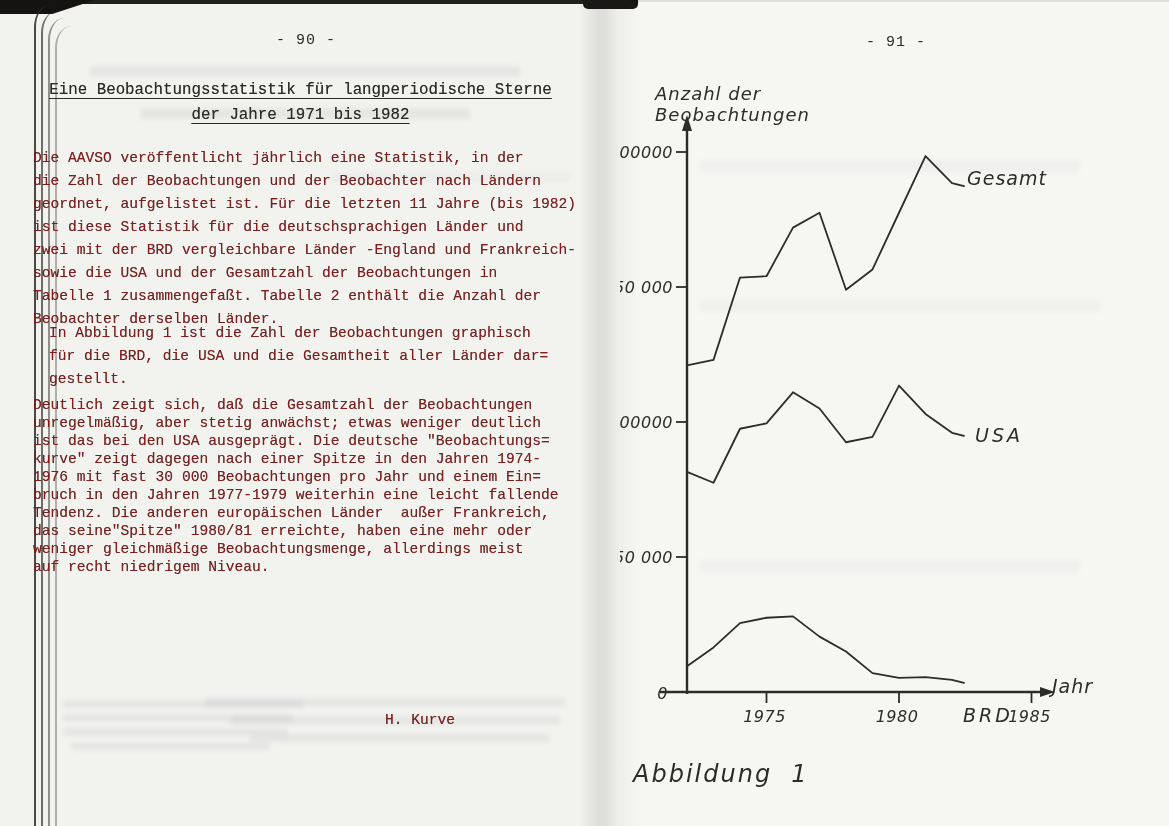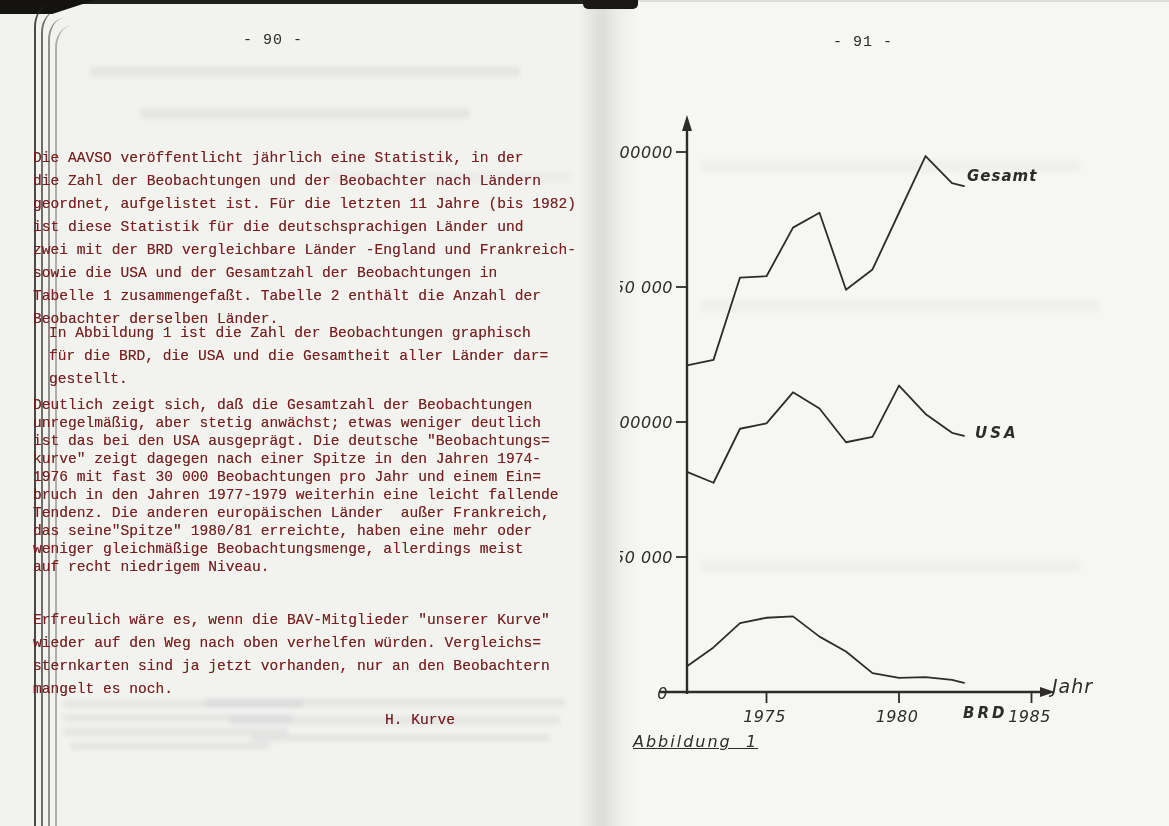--- a/index.html
+++ b/index.html
@@ -16,33 +16,33 @@
   .top-edge-faint{position:absolute;left:630px;top:0;width:539px;height:2px;background:rgba(0,0,0,0.10);}
   .corner-black{position:absolute;left:0;top:0;width:95px;height:14px;background:#141311;
                 clip-path:polygon(0 0,100% 0,55% 100%,0 100%);}
   .page-edge-line{position:absolute;width:14px;border-left:2px solid rgba(55,52,48,0.75);
                   border-top-left-radius:16px 22px;}
   .bleed{position:absolute;background:#7d8590;opacity:0.10;filter:blur(2px);border-radius:3px;}
   .bleed.light{opacity:0.05;}
   
   .typed{position:absolute;white-space:pre-wrap;font-size:14.6px;letter-spacing:0;
          color:#7f1d1d;text-shadow:0 0 0.5px rgba(40,38,36,0.55);}
-  .pageno{position:absolute;font-size:15px;letter-spacing:1px;}
+  .pageno{position:absolute;font-size:15px;letter-spacing:1px;margin-left:33px;}
   .doc-title{position:absolute;left:28px;top:78px;width:545px;text-align:center;
              font-size:15.8px;line-height:25px;white-space:pre-wrap;
              text-decoration:underline;text-underline-offset:4px;text-decoration-thickness:1.4px;
              color:#2b2a28;text-shadow:0 0 0.5px rgba(40,38,36,0.6);}
   .signature{position:absolute;left:385px;top:712px;font-size:14.6px;}
   
   .hand{position:absolute;font-family:"DejaVu Sans", sans-serif;font-style:italic;
         color:#2e2c2a;}
   .ylab{left:655px;top:83px;font-size:18px;line-height:21px;white-space:pre-wrap;letter-spacing:1px;}
-  .serlab{font-size:15px;letter-spacing:2px;font-weight:bold;}
+  .serlab{font-size:19px;letter-spacing:2px;}
   .xlab{left:1052px;top:675px;font-size:19px;letter-spacing:1px;text-align:center;}
-  .caption{left:633px;top:732px;font-size:16px;letter-spacing:2px;white-space:pre;text-decoration:underline;}
+  .caption{left:633px;top:760px;font-size:24px;letter-spacing:2px;white-space:pre;}
   #chart-svg{position:absolute;left:620px;top:80px;width:480px;height:700px;}
   #chart-svg .tick{font:italic 16px "DejaVu Sans", sans-serif;fill:#2e2c2a;letter-spacing:0.5px;}
 </style>
 </head>
 <body>
 
 <div id="spread">
 
   <div class="leftpage-tint"></div>
   <div class="gutter"></div>
@@ -63,20 +63,22 @@
   <div class="bleed" style="left:63px;top:728px;width:225px;height:8px;"></div>
   <div class="bleed" style="left:70px;top:742px;width:200px;height:8px;"></div>
   <div class="bleed" style="left:205px;top:698px;width:360px;height:9px;"></div>
   <div class="bleed" style="left:230px;top:716px;width:330px;height:9px;"></div>
   <div class="bleed" style="left:250px;top:734px;width:300px;height:8px;"></div>
   <div class="bleed light" style="left:700px;top:160px;width:380px;height:12px;"></div>
   <div class="bleed light" style="left:700px;top:300px;width:400px;height:12px;"></div>
   <div class="bleed light" style="left:700px;top:560px;width:380px;height:12px;"></div>
 
   <div class="pageno" style="left:243px;top:32px;">- 90 -</div>
+  <div class="doc-title">Eine Beobachtungsstatistik für langperiodische Sterne
+der Jahre 1971 bis 1982</div>
   <div class="typed" style="left:33px;top:147px;line-height:23px;width:575px;">Die AAVSO veröffentlicht jährlich eine Statistik, in der
 die Zahl der Beobachtungen und der Beobachter nach Ländern
 geordnet, aufgelistet ist. Für die letzten 11 Jahre (bis 1982)
 ist diese Statistik für die deutschsprachigen Länder und
 zwei mit der BRD vergleichbare Länder -England und Frankreich-
 sowie die USA und der Gesamtzahl der Beobachtungen in
 Tabelle 1 zusammengefaßt. Tabelle 2 enthält die Anzahl der
 Beobachter derselben Länder.</div>
   <div class="typed" style="left:33px;top:322px;line-height:23px;width:575px;margin-left:16px;">In Abbildung 1 ist die Zahl der Beobachtungen graphisch
 für die BRD, die USA und die Gesamtheit aller Länder dar=
@@ -84,27 +86,25 @@
   <div class="typed" style="left:33px;top:396px;line-height:18px;width:575px;">Deutlich zeigt sich, daß die Gesamtzahl der Beobachtungen
 unregelmäßig, aber stetig anwächst; etwas weniger deutlich
 ist das bei den USA ausgeprägt. Die deutsche "Beobachtungs=
 kurve" zeigt dagegen nach einer Spitze in den Jahren 1974-
 1976 mit fast 30 000 Beobachtungen pro Jahr und einem Ein=
 bruch in den Jahren 1977-1979 weiterhin eine leicht fallende
 Tendenz. Die anderen europäischen Länder  außer Frankreich,
 das seine"Spitze" 1980/81 erreichte, haben eine mehr oder
 weniger gleichmäßige Beobachtungsmenge, allerdings meist
 auf recht niedrigem Niveau.</div>
-  <div class="typed" style="left:33px;top:609px;line-height:23px;width:575px;">Erfreulich wäre es, wenn die BAV-Mitglieder "unserer Kurve"
-wieder auf den Weg nach oben verhelfen würden. Vergleichs=
-sternkarten sind ja jetzt vorhanden, nur an den Beobachtern
-mangelt es noch.</div>
   <div class="typed signature">H. Kurve</div>
 
   <div class="pageno" style="left:833px;top:34px;">- 91 -</div>
+  <div class="hand ylab">Anzahl der
+Beobachtungen</div>
 
   <svg id="chart-svg" viewBox="0 0 480 700">
       <line x1="67" y1="45" x2="67" y2="614" stroke="#2e2c2a" stroke-width="2.4"></line>
       <polygon points="67,35 62,51 72,51" fill="#2e2c2a"></polygon>
       <line x1="40" y1="612" x2="424" y2="612" stroke="#2e2c2a" stroke-width="2.4"></line>
       <polygon points="435,612 420,607 420,617" fill="#2e2c2a"></polygon>
       <line x1="56" y1="72" x2="68" y2="72" stroke="#2e2c2a" stroke-width="1.8"></line>
       <text x="53" y="78" text-anchor="end" class="tick">200000</text>
       <line x1="56" y1="207" x2="68" y2="207" stroke="#2e2c2a" stroke-width="1.8"></line>
       <text x="53" y="213" text-anchor="end" class="tick">150 000</text>

